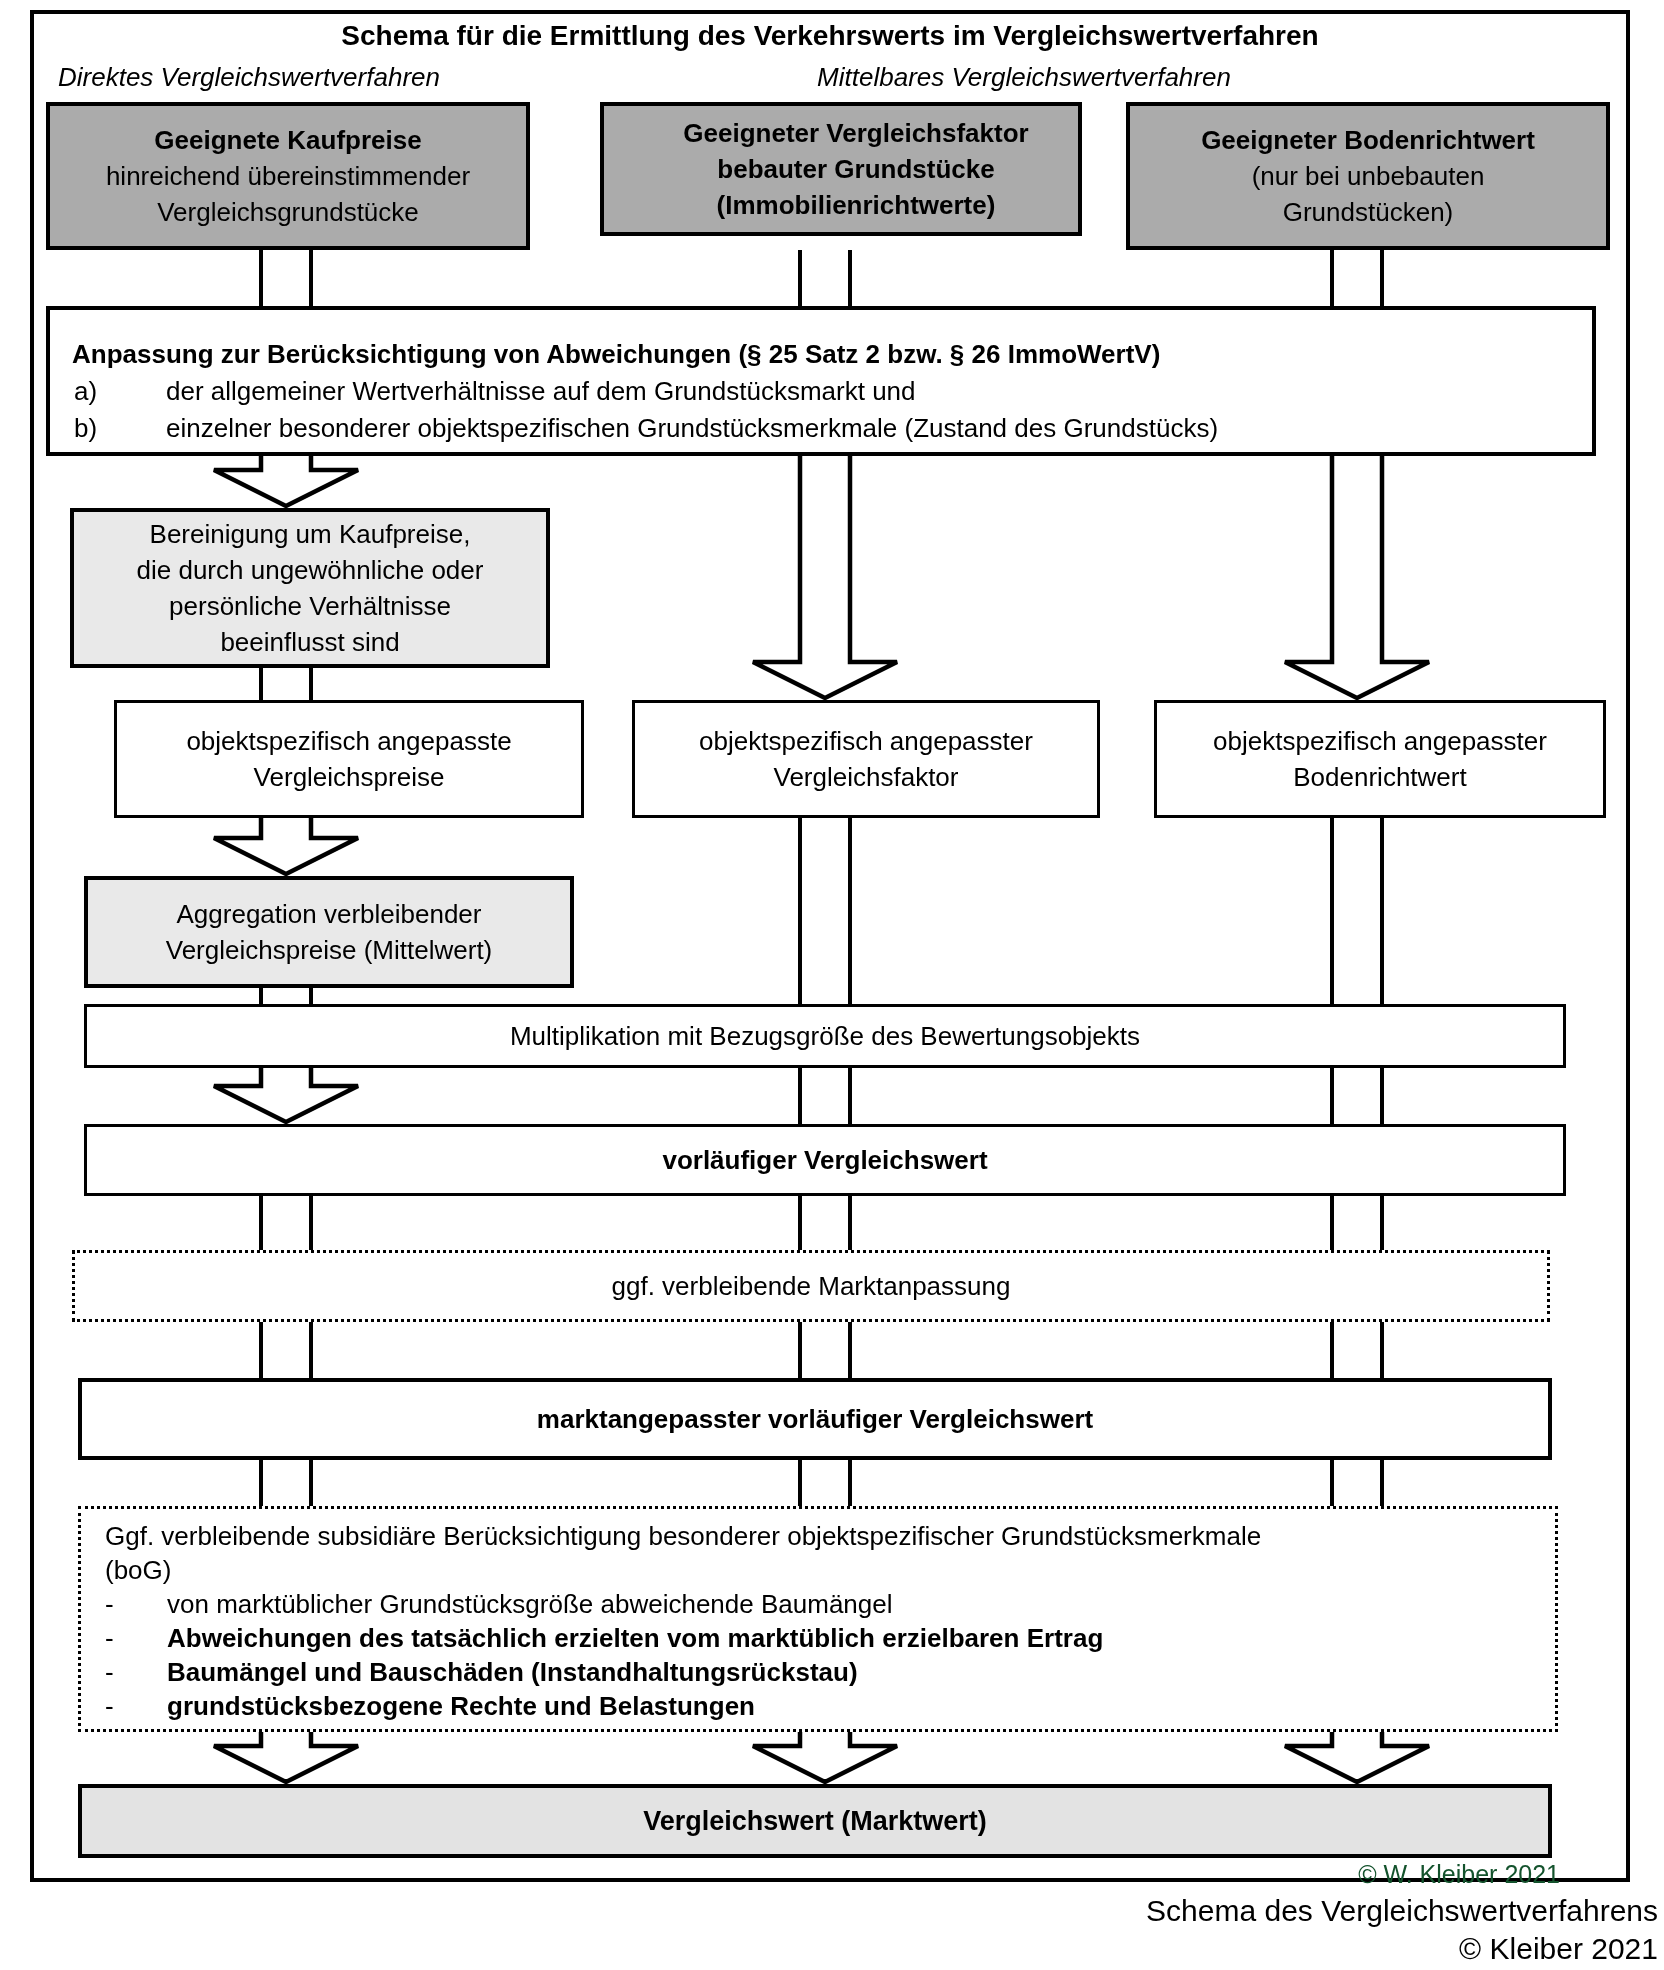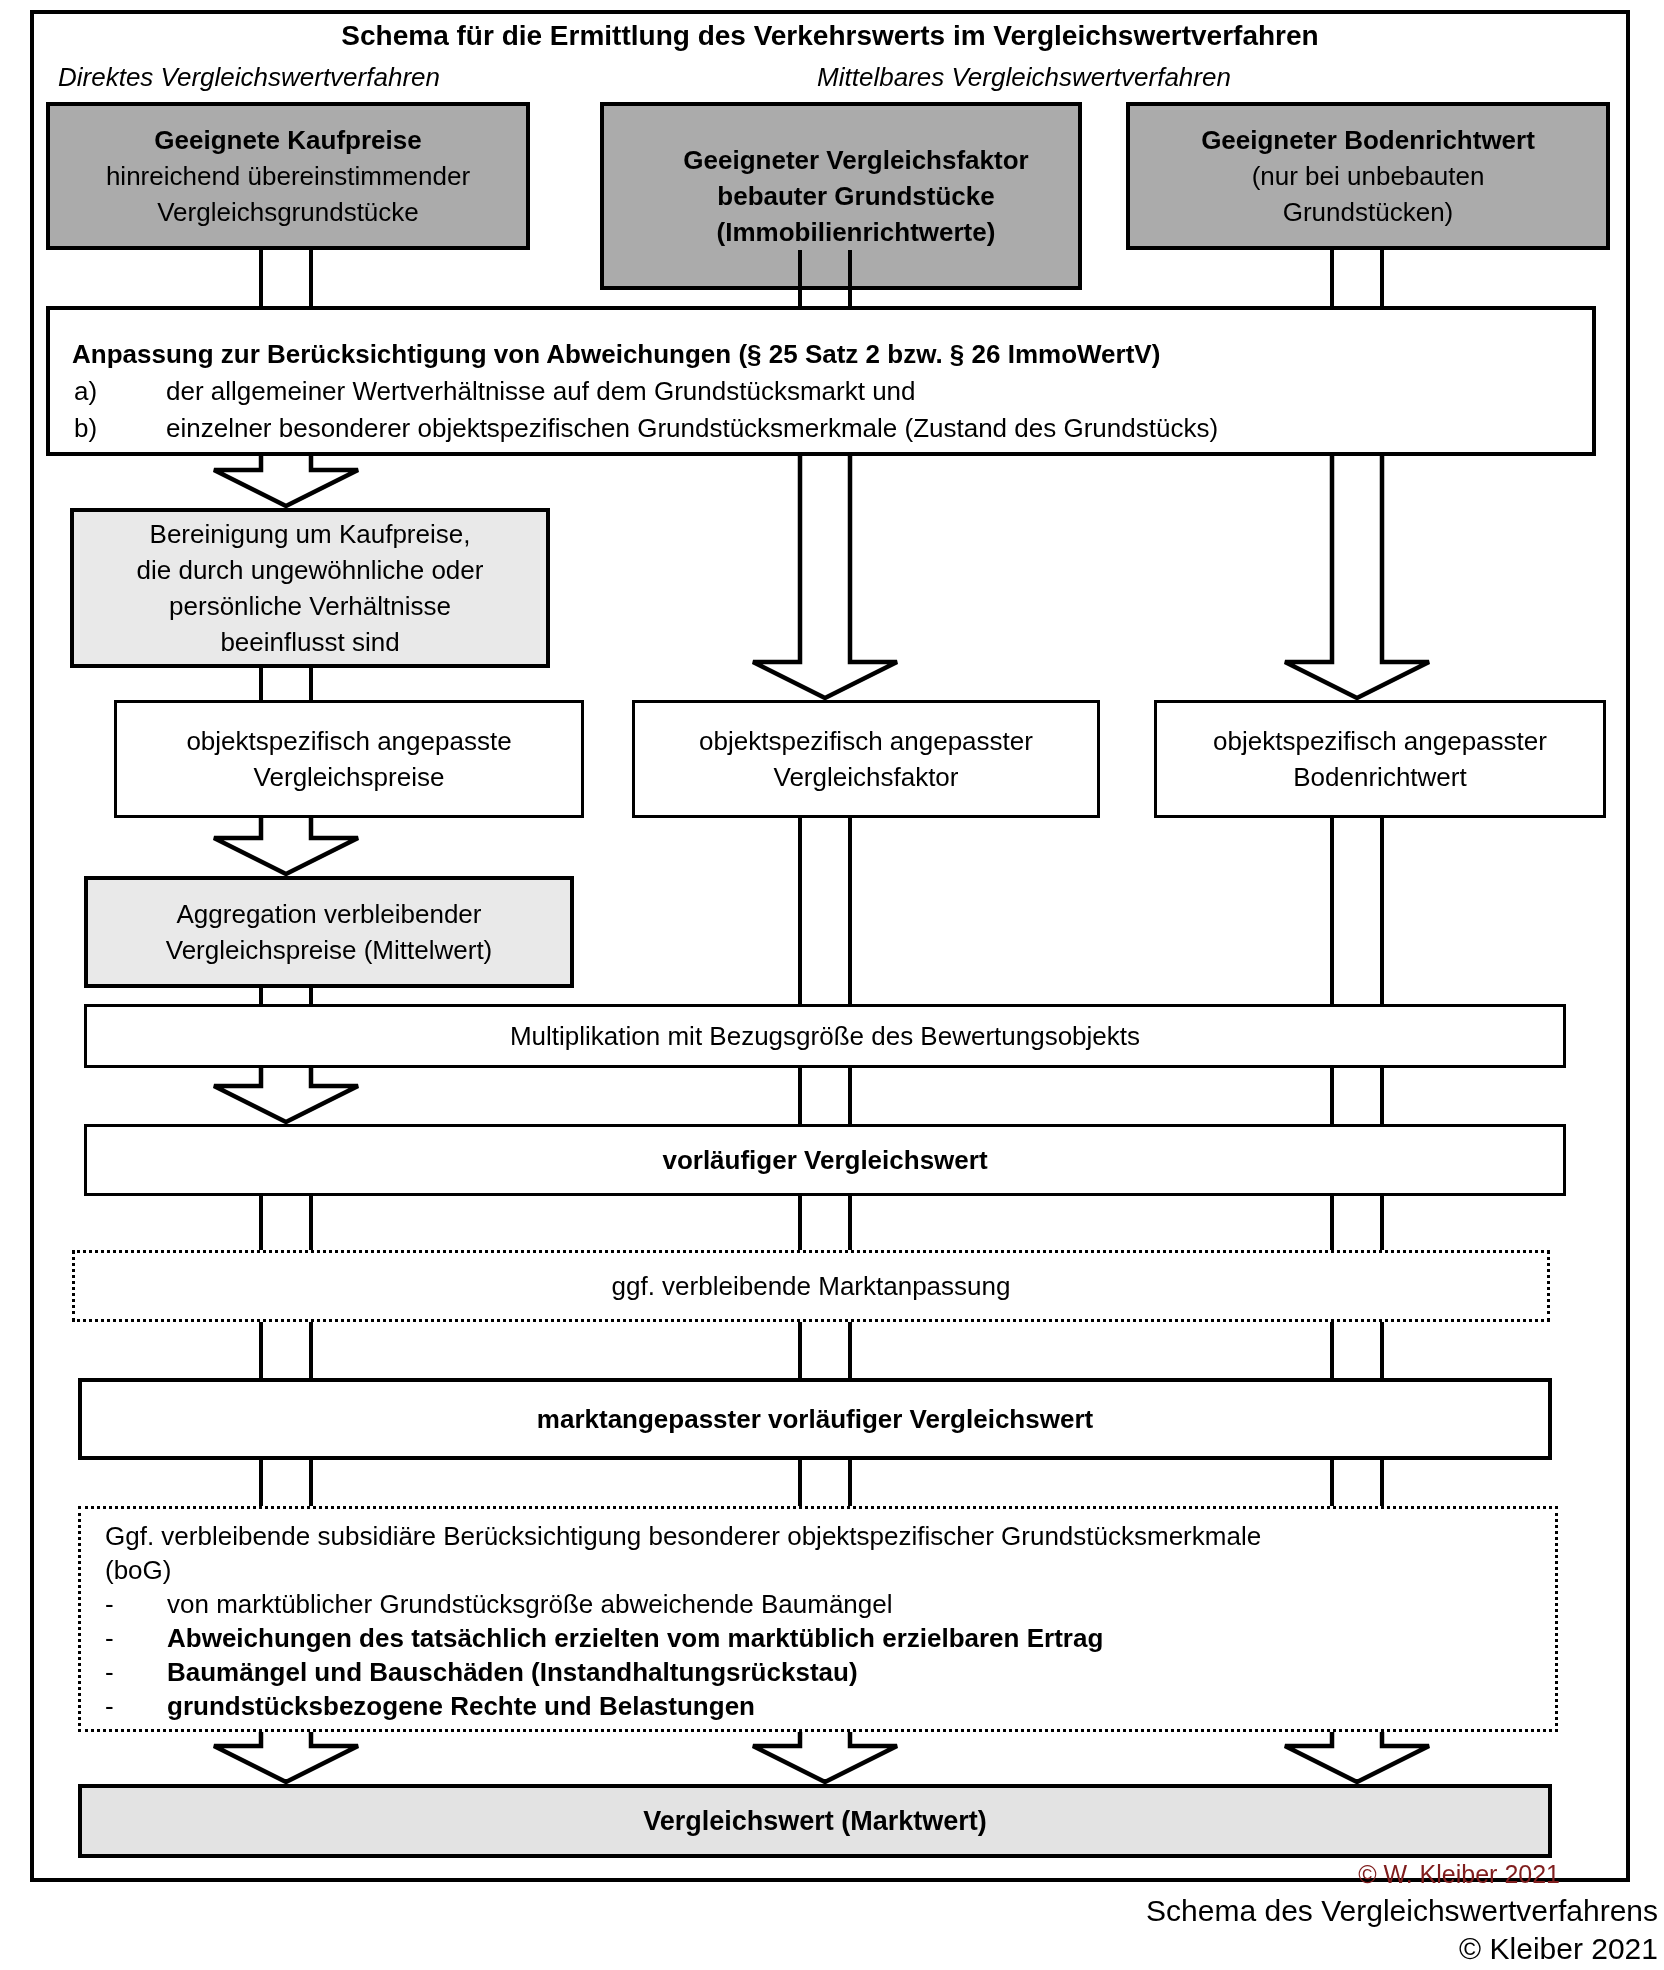--- a/index.html
+++ b/index.html
@@ -18,39 +18,39 @@
   .dotted{border:3px dotted #000;background:#fff;}
   .b{font-weight:bold;}
   .vconn{width:54px;border-left:4px solid #000;border-right:4px solid #000;}
   .arrow{overflow:visible;}
   .arrow path{fill:#fff;stroke:#000;stroke-width:4.5;stroke-linejoin:miter;}
   .textbox{font-size:26px;line-height:37px;}
   .itemrow{display:flex;}
   .itemlabel{width:92px;flex:0 0 auto;padding-left:2px;}
   .bogrow{display:flex;line-height:34px;}
   .bullet{width:62px;flex:0 0 auto;}
-  .credit{font-size:25px;color:#7f1d1d;}
+  .credit{font-size:25px;color:#14532d;}
   .caption{right:6px;top:1892px;text-align:right;font-size:30px;line-height:38px;}
 </style>
 </head>
 <body>
 
 <div id="canvas">
   <div class="abs frame">
 
     <div class="abs title">Schema für die Ermittlung des Verkehrswerts im Vergleichswertverfahren</div>
     <div class="abs subtitle" style="left:24px;">Direktes Vergleichswertverfahren</div>
     <div class="abs subtitle" style="left:640px;width:700px;text-align:center;">Mittelbares Vergleichswertverfahren</div>
 
     <div class="abs box dark" style="left:12px;top:88px;width:484px;height:148px;">
       <div class="b">Geeignete Kaufpreise</div>
       <div>hinreichend übereinstimmender</div>
       <div>Vergleichsgrundstücke</div>
     </div>
-    <div class="abs box dark" style="left:566px;top:88px;width:482px;height:188px;padding-left:30px;">
+    <div class="abs box dark" style="left:566px;top:88px;width:482px;height:134px;padding-left:30px;">
       <div class="b">Geeigneter Vergleichsfaktor</div>
       <div class="b">bebauter Grundstücke</div>
       <div class="b">(Immobilienrichtwerte)</div>
     </div>
     <div class="abs box dark" style="left:1092px;top:88px;width:484px;height:148px;">
       <div class="b">Geeigneter Bodenrichtwert</div>
       <div>(nur bei unbebauten</div>
       <div>Grundstücken)</div>
     </div>
 

